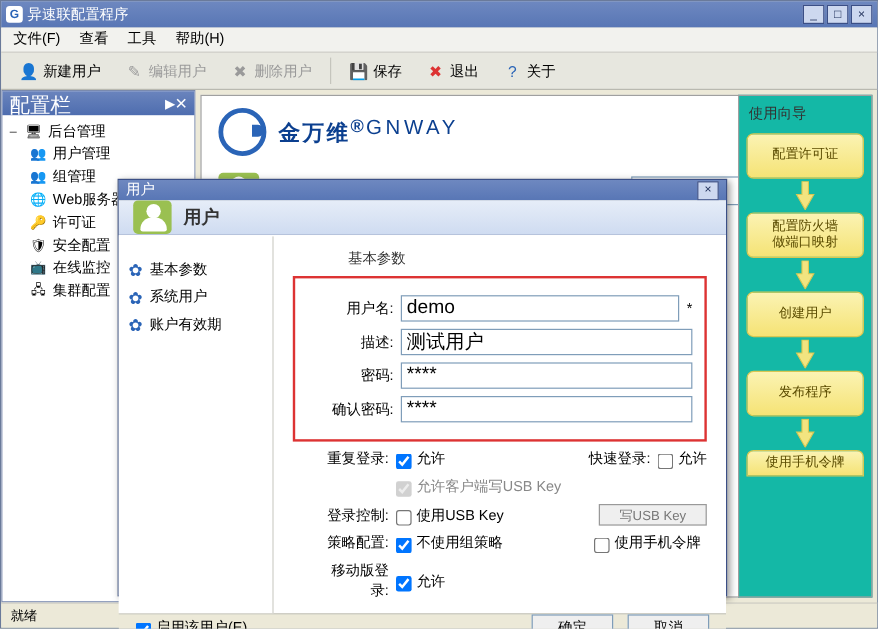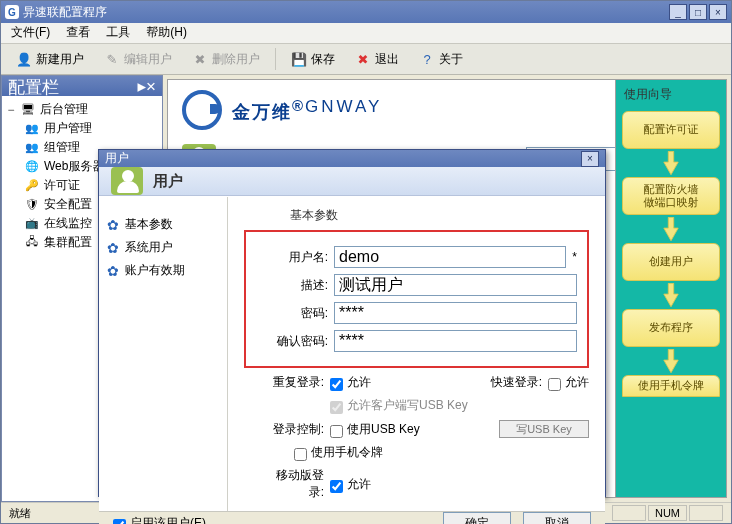--- a/index.html
+++ b/index.html
@@ -225,25 +225,20 @@
               <path d="M7 0h6v12h5L10 26 2 12h5z" fill="#f2e480" stroke="#d7c752"></path>
             </svg>
           </div>
         <div class="wz-step" style="border-radius:6px 6px 0 0;height:20px;overflow:hidden">使用手机令牌</div>
       </div>
     </div>
   </div>
 
   <div class="statusbar">
     <span>就绪</span>
-    <div class="cells">
-      <span class="cell"></span>
-      <span class="cell">NUM</span>
-      <span class="cell"></span>
-    </div>
   </div>
 
   <div class="dialog">
     <div class="dlg-title">
       <span>用户</span>
       <span class="x">×</span>
     </div>
     <div class="dlg-band">
       <div class="avatar"></div>
       <span>用户</span>
@@ -312,20 +307,27 @@
             <div style="display:flex;align-items:center">
                 <label>登录控制:</label>
                 <span class="chk">
                   <input type="checkbox" style="">
                   <span>使用USB Key</span>
                 </span>
               </div>
             <button class="usb-btn" disabled="" style="margin-left:auto">写USB Key</button>
           </div>
           <div class="frow pair">
+            <div style="display:flex;align-items:center">
+                <label>策略配置:</label>
+                <span class="chk">
+                  <input type="checkbox" checked="" style="">
+                  <span>不使用组策略</span>
+                </span>
+              </div>
             <div style="display:flex;align-items:center;margin-left:30px">
                 <span class="chk">
                   <input type="checkbox" style="">
                   <span>使用手机令牌</span>
                 </span>
               </div>
           </div>
           <div class="frow">
               <label>移动版登录:</label>
               <span class="chk">

